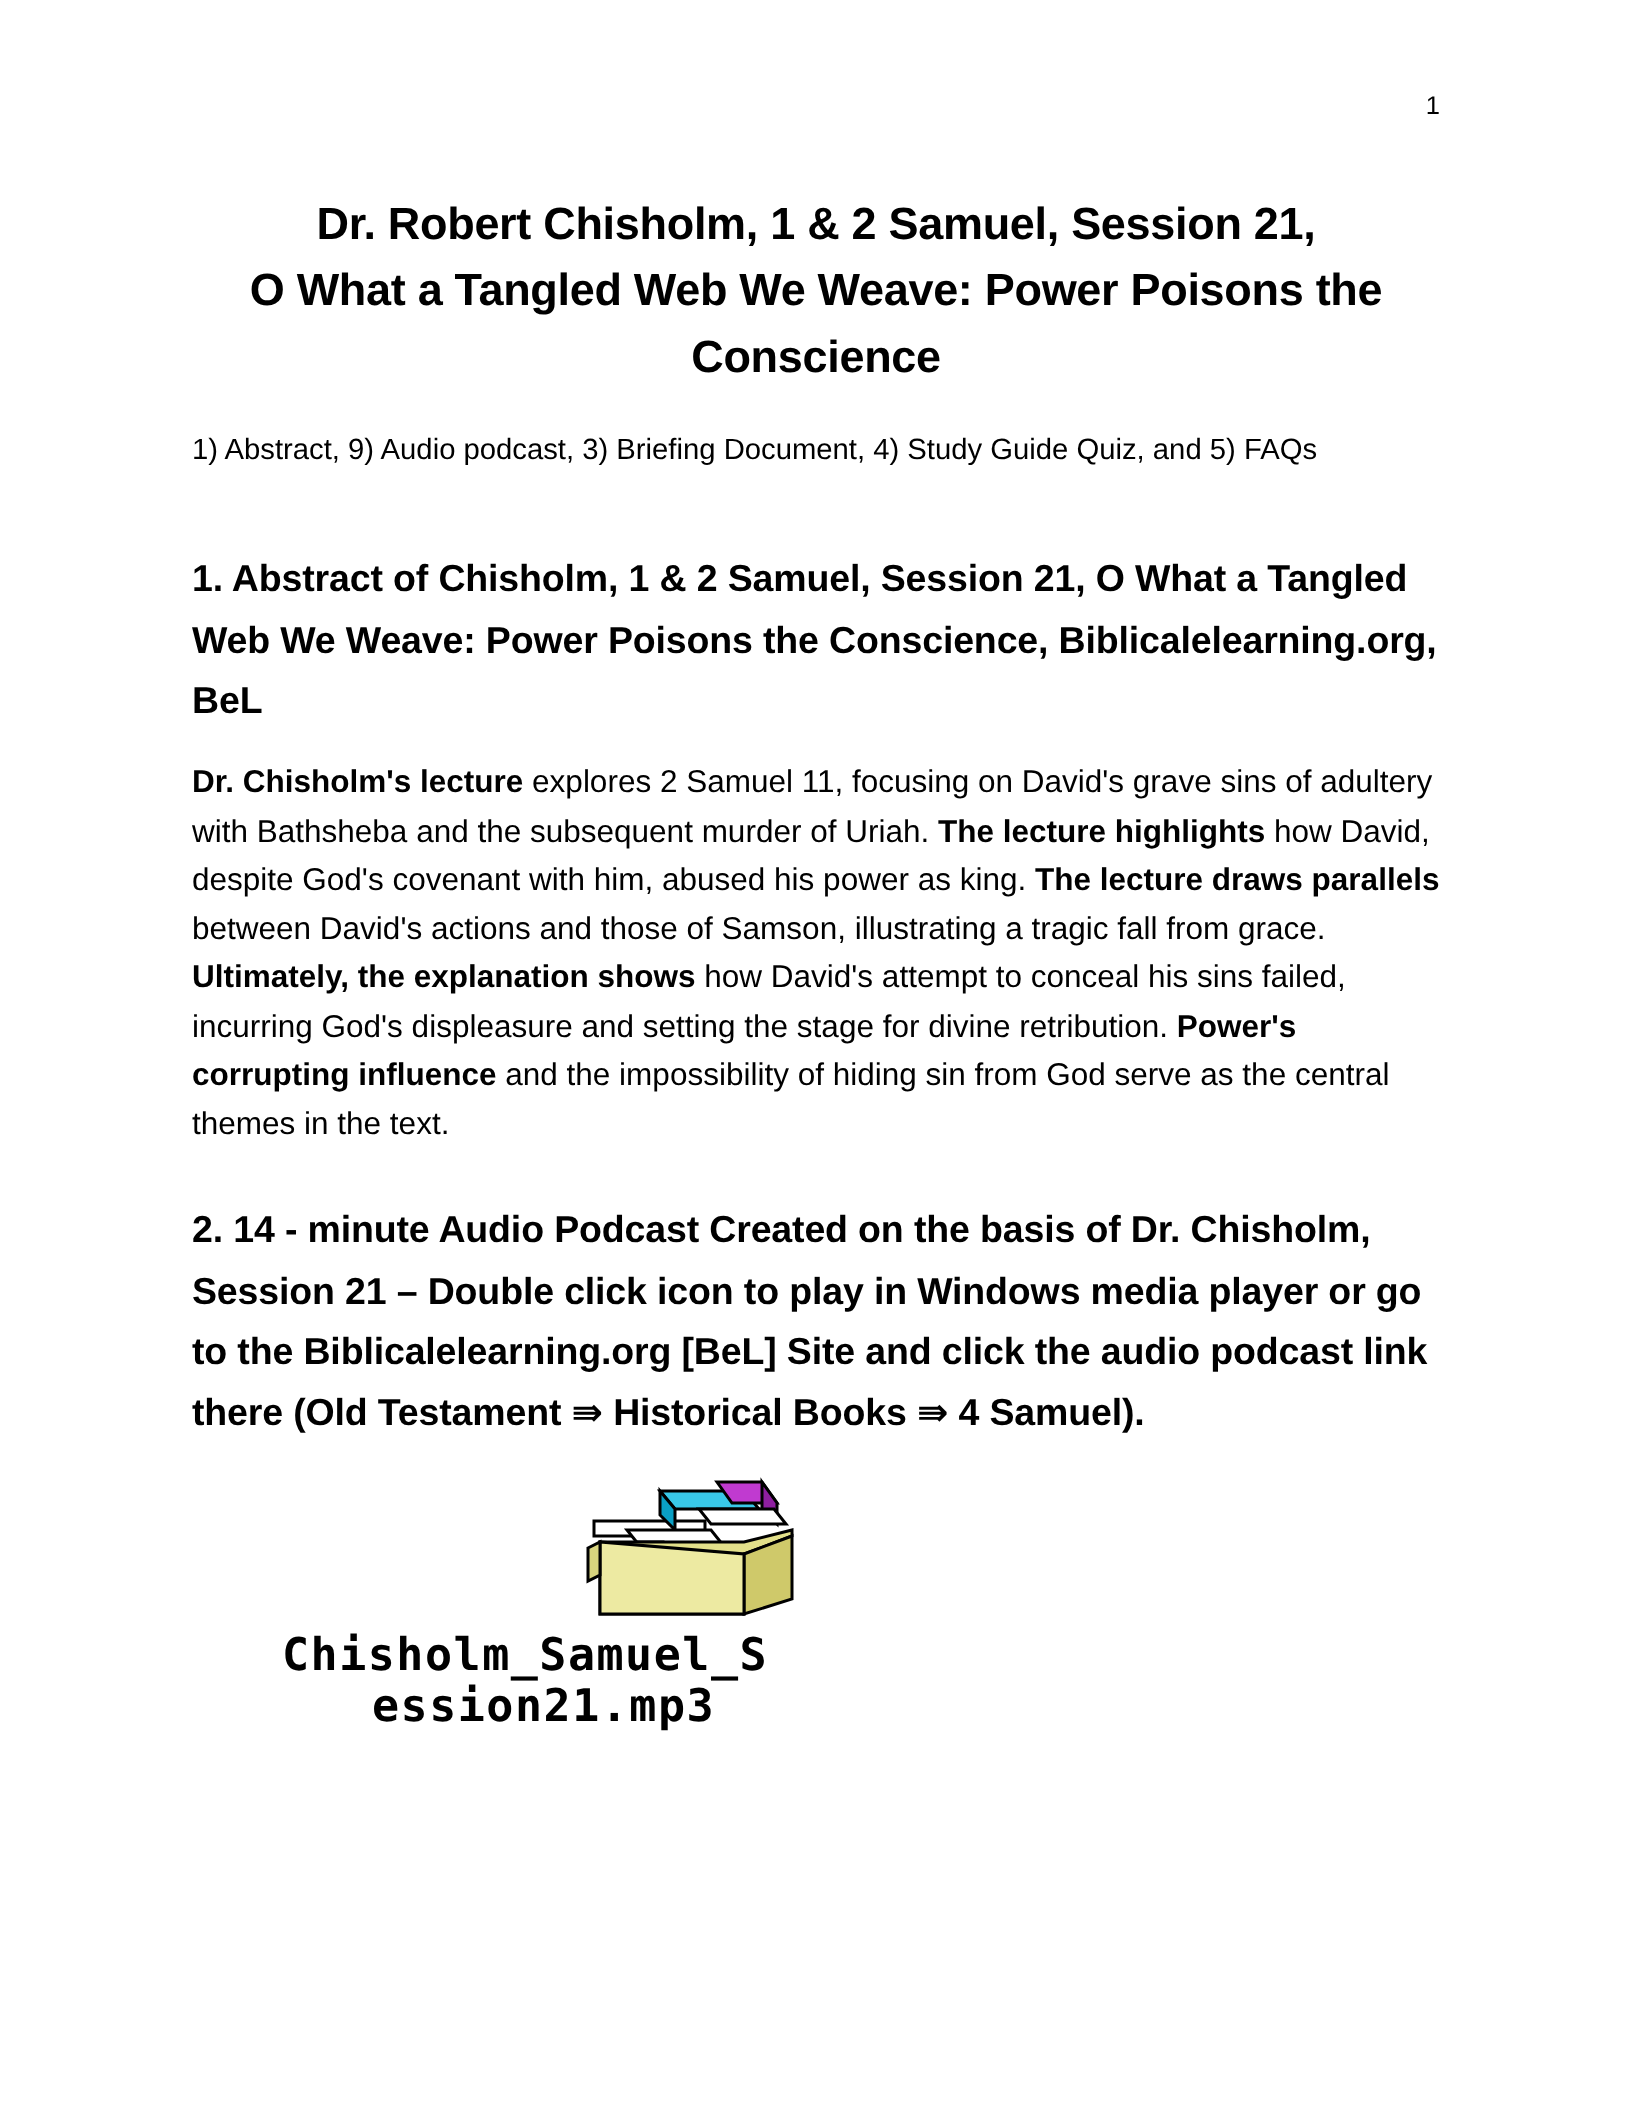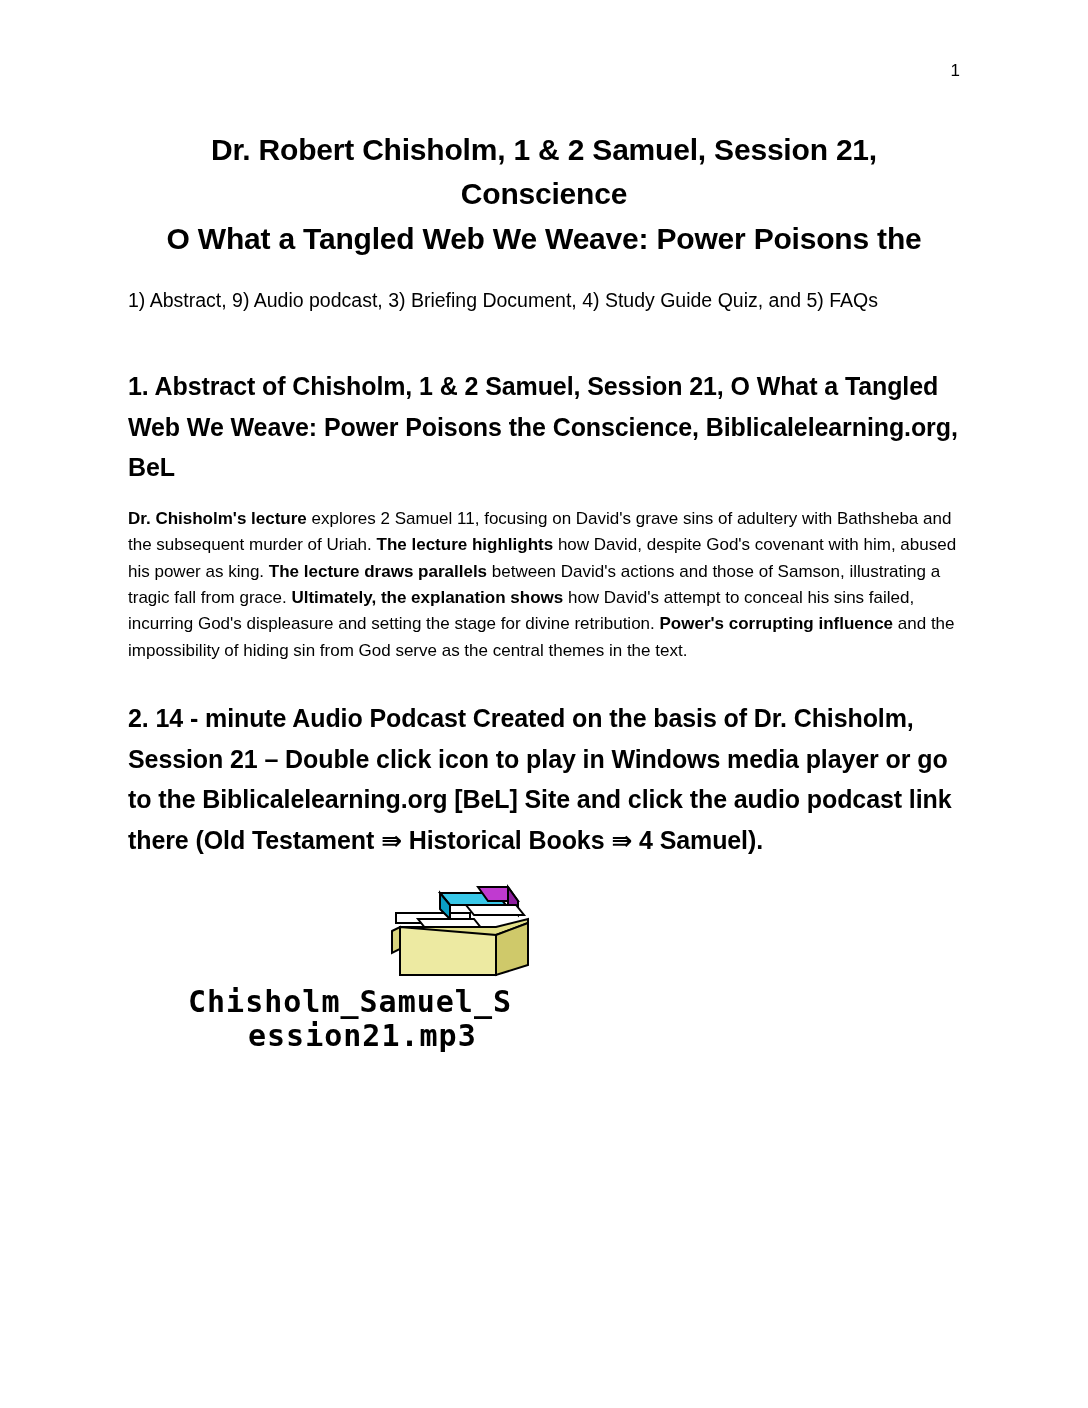--- a/index.html
+++ b/index.html
@@ -49,21 +49,21 @@
   }
   .section-heading {
     margin: 52px 0 0 0;
     font-size: 25px;
     font-weight: bold;
     line-height: 1.62;
     letter-spacing: -0.1px;
   }
   .body-par {
     margin: 18px 0 0 0;
-    font-size: 17px;
+    font-size: 21px;
     line-height: 1.55;
     text-align: left;
   }
   .body-par b {
     font-weight: bold;
   }
   .section-heading-2 {
     margin: 34px 0 0 0;
     font-size: 25px;
     font-weight: bold;
@@ -102,22 +102,22 @@
 </style>
 </head>
 <body>
 
 <div class="page">
 
   <div class="page-number">1</div>
 
   <h1 class="doc-title">
     <span class="line">Dr. Robert Chisholm, 1 &amp; 2 Samuel, Session 21,</span>
+    <span class="line">O What a Tangled Web We Weave: Power Poisons the</span>
     <span class="line">Conscience</span>
-    <span class="line">O What a Tangled Web We Weave: Power Poisons the</span>
   </h1>
 
   <p class="subtitle-list">1) Abstract, 9) Audio podcast, 3) Briefing Document, 4) Study Guide Quiz, and 5) FAQs</p>
 
   <h2 class="section-heading">1. Abstract of Chisholm, 1 &amp; 2 Samuel, Session 21, O What a Tangled Web We Weave:  Power Poisons the Conscience, Biblicalelearning.org, BeL</h2>
 
   <p class="body-par">
     <b>Dr. Chisholm's lecture</b><span> explores 2 Samuel 11, focusing on David's grave sins of adultery with Bathsheba and the subsequent murder of Uriah. </span><b>The lecture highlights</b><span> how David, despite God's covenant with him, abused his power as king. </span><b>The lecture draws parallels</b><span> between David's actions and those of Samson, illustrating a tragic fall from grace. </span><b>Ultimately, the explanation shows</b><span> how David's attempt to conceal his sins failed, incurring God's displeasure and setting the stage for divine retribution. </span><b>Power's corrupting influence</b><span> and the impossibility of hiding sin from God serve as the central themes in the text.</span>
   </p>
 

